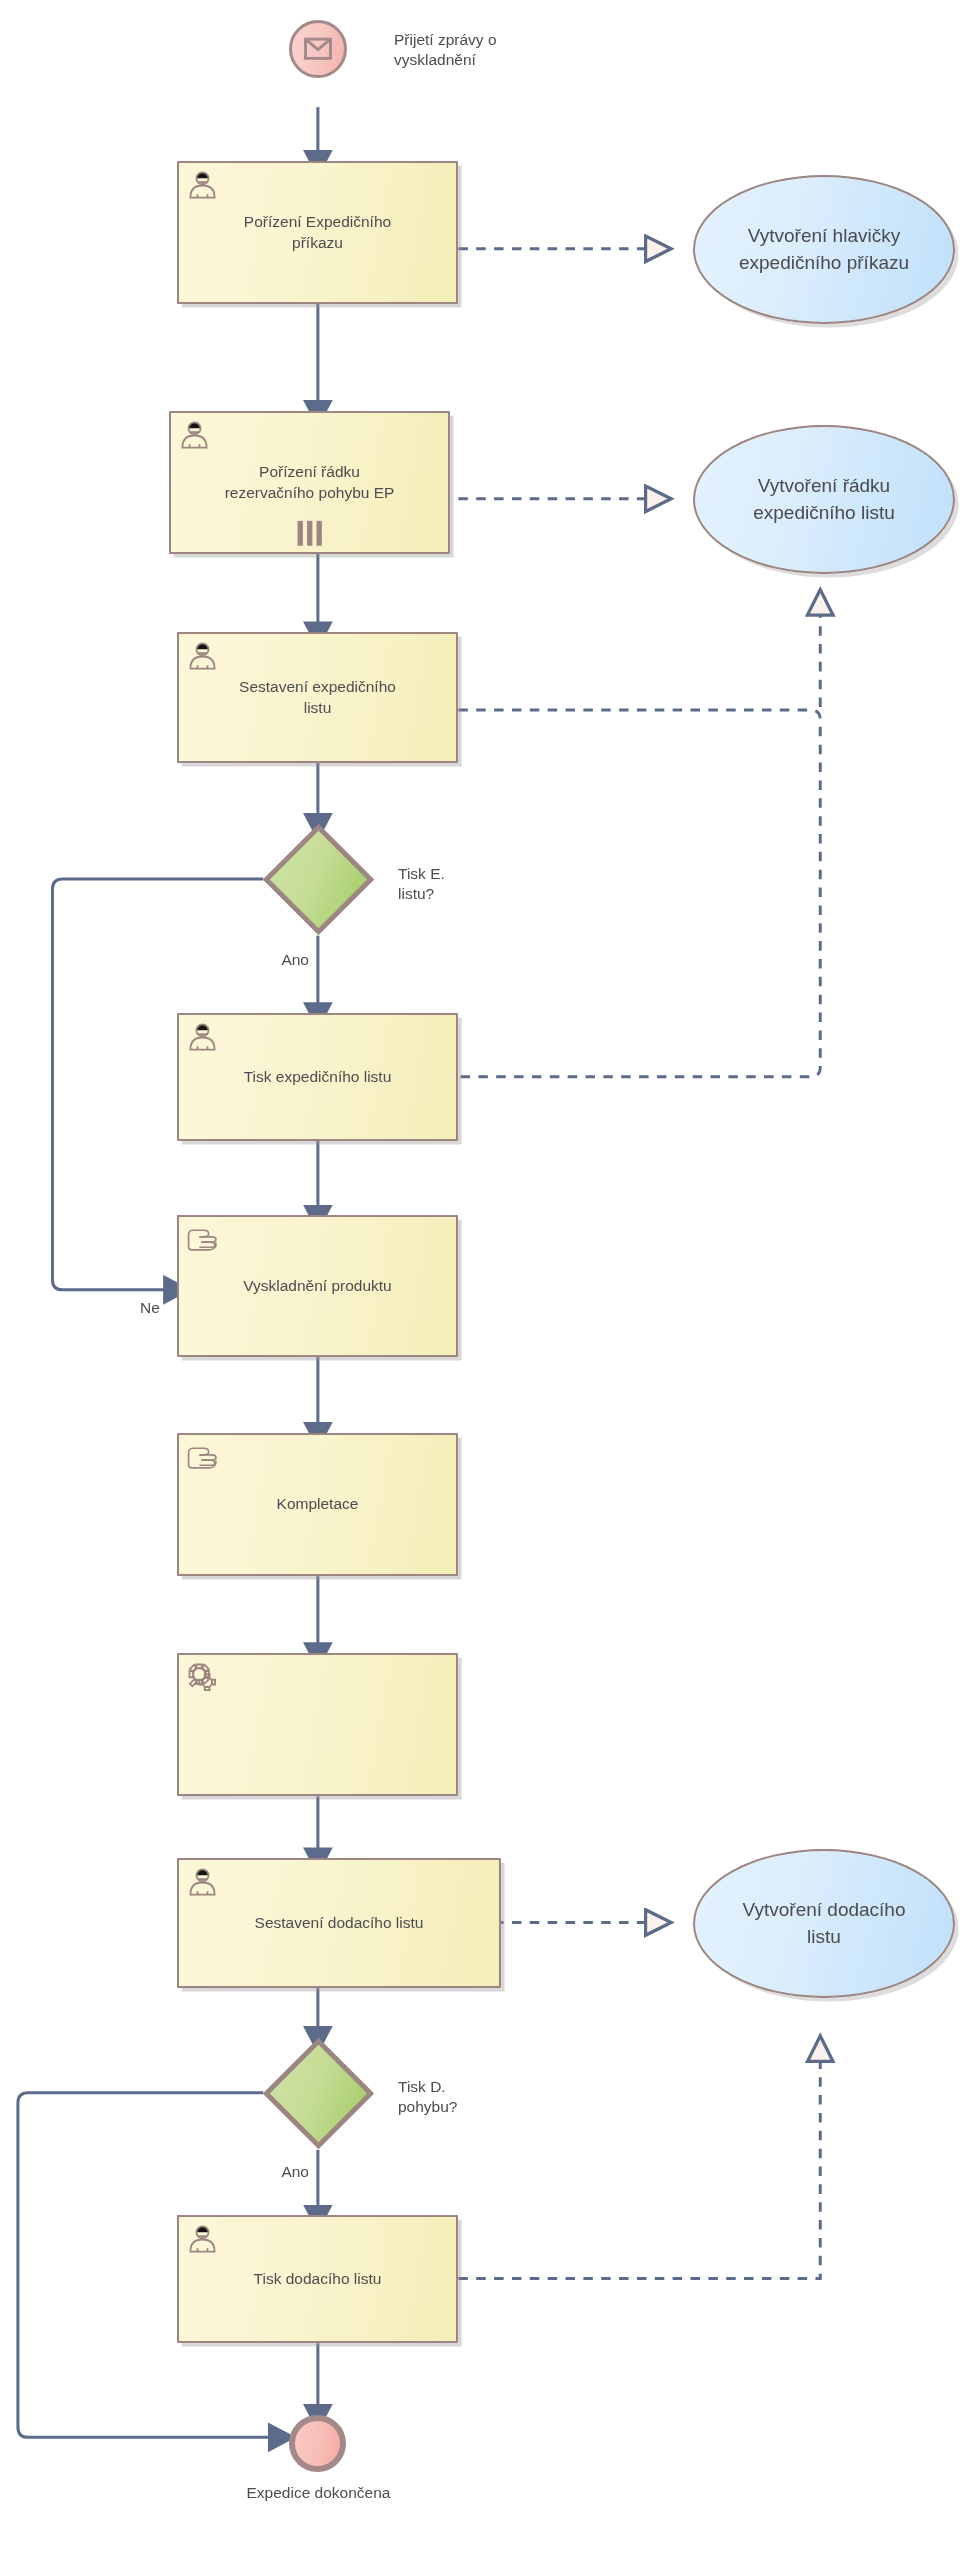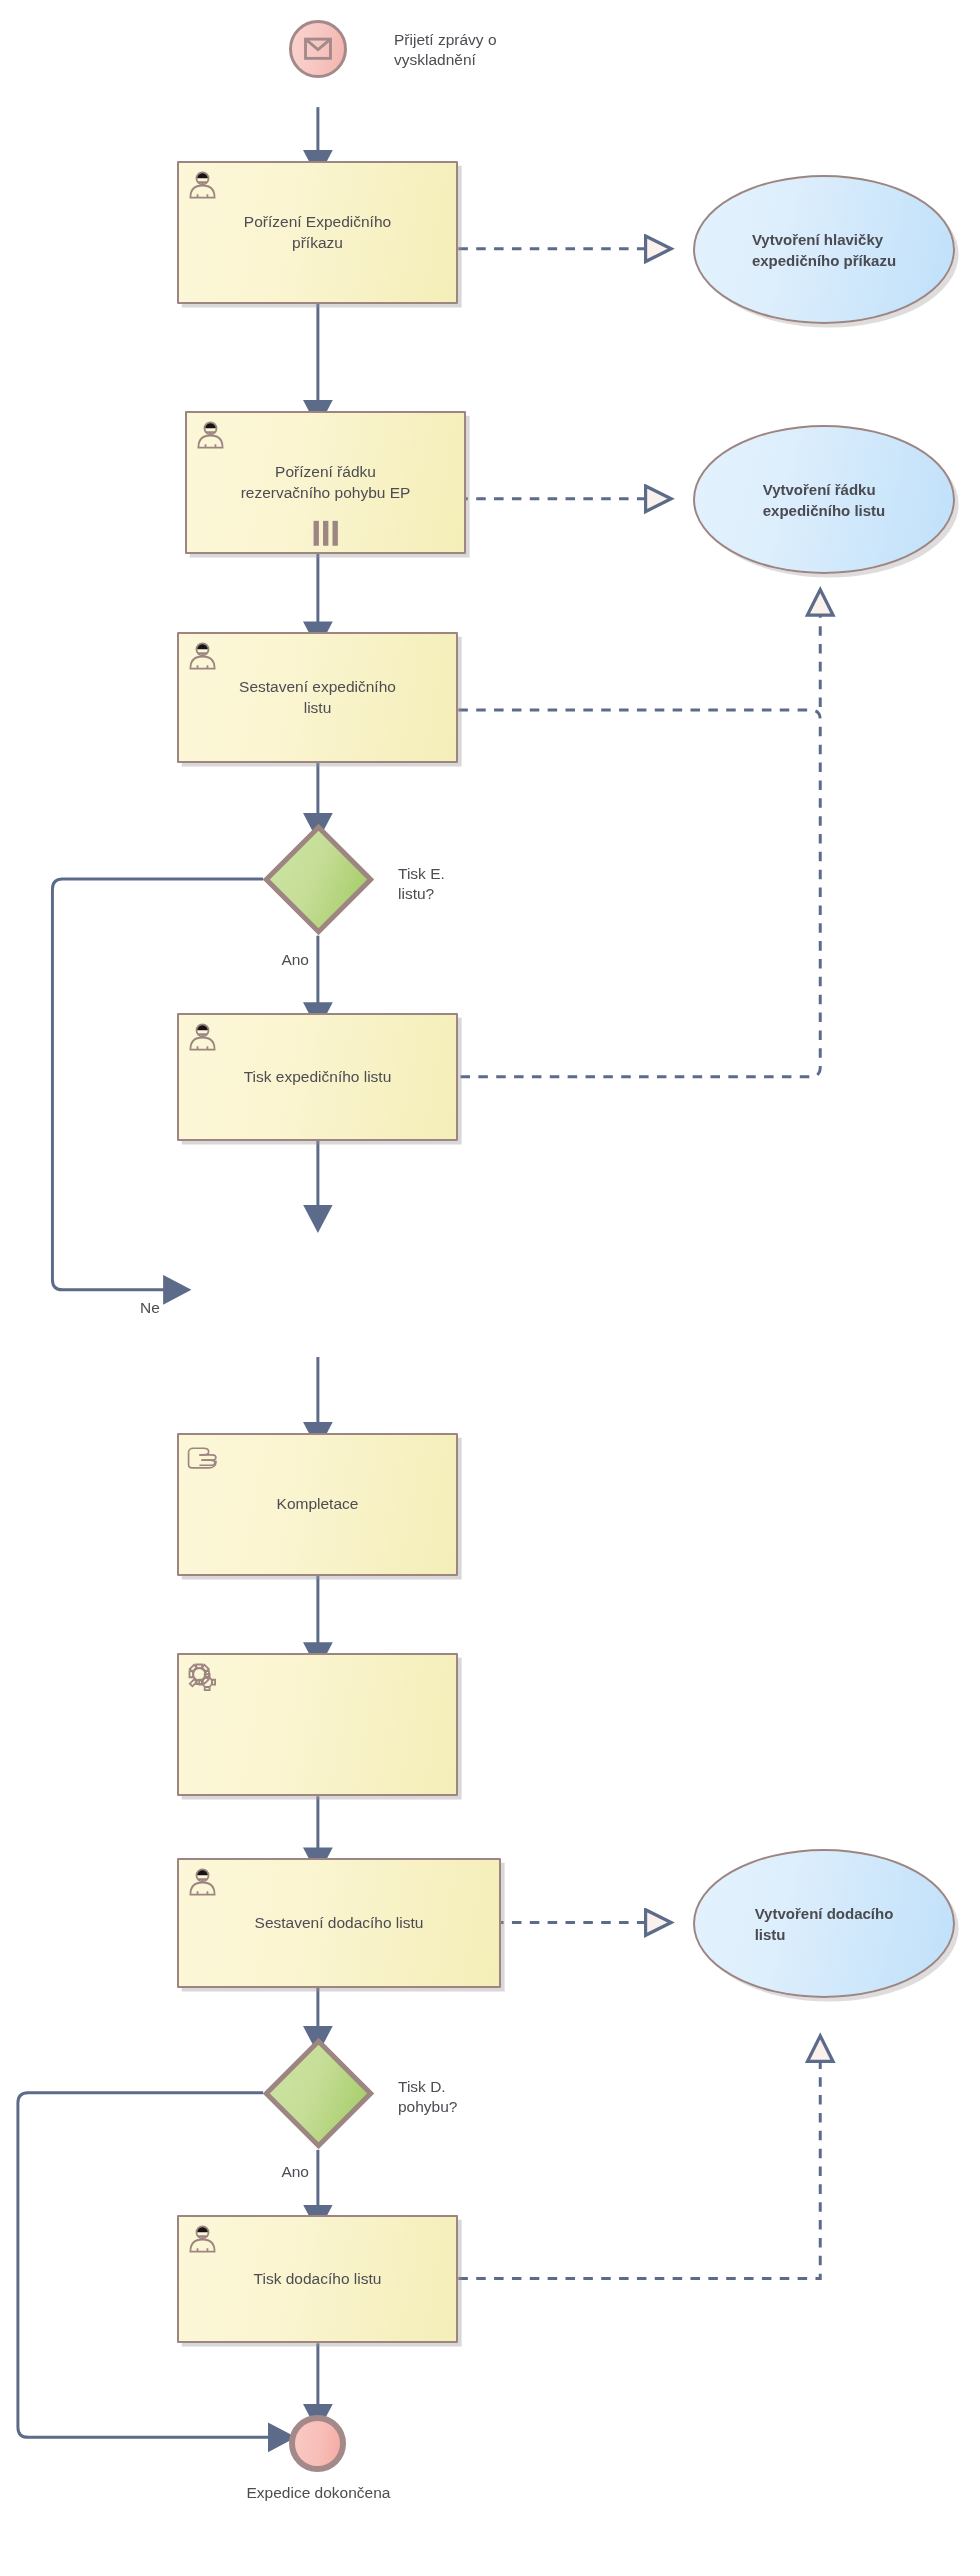--- a/index.html
+++ b/index.html
@@ -46,25 +46,25 @@
 
   
   .annot{
     border:2.4px solid #9d8581;
     border-radius:50%;
     background:linear-gradient(103deg,#e3f2fd 0%,#ddeefc 35%,#bfe0fa 100%);
     box-shadow:4.8px 4.8px 0 -1.2px rgba(155,150,150,.33);
     display:flex;align-items:center;justify-content:center;
   }
   .annot-label{
-    font-weight:bold;
-    font-size:15px;
+    font-weight:normal;
+    font-size:19px;
     line-height:1.4;
     color:#4a4a50;
-    text-align:left;
+    text-align:center;
     padding:0 20px;
     white-space:pre-line;
   }
 
   
   .flabel{
     position:absolute;
     color:#4c4c52;
     font-size:15.5px;
     line-height:1.32;
@@ -147,21 +147,21 @@
     </svg>
     <div class="task-label">Pořízení Expedičního
 příkazu</div>
   </div>
 
   <div class="node annot" style="left:693px;top:175px;width:262px;height:149px;">
     <div class="annot-label">Vytvoření hlavičky
 expedičního příkazu</div>
   </div>
 
-  <div class="node task" style="left:185px;top:411px;width:281px;height:143px;">
+  <div class="node task" style="left:169px;top:411px;width:281px;height:143px;">
     <svg class="task-icon" viewBox="0 0 60 60">
       <path d="M30,6 a11,11 0 0 1 11,11 l-22,0 a11,11 0 0 1 11,-11 z" fill="#151515"></path>
       <circle cx="30" cy="17" r="11" fill="none" stroke="#9d8581" stroke-width="3.2"></circle>
       <path d="M22,24 l16,0 M30,24 l0,6" fill="none" stroke="#9d8581" stroke-width="3.2"></path>
       <path d="M8,52 C8,36 18,30 30,30 C42,30 52,36 52,52 z" fill="none" stroke="#9d8581" stroke-width="3.2"></path>
       <path d="M21,52 l0,-6 M39,52 l0,-6" stroke="#9d8581" stroke-width="3.2"></path>
     </svg>
     <div class="task-label">Pořízení řádku
 rezervačního pohybu EP</div>
     <svg class="task-marker" viewBox="0 0 54 48">
@@ -211,20 +211,29 @@
       <circle cx="30" cy="17" r="11" fill="none" stroke="#9d8581" stroke-width="3.2"></circle>
       <path d="M22,24 l16,0 M30,24 l0,6" fill="none" stroke="#9d8581" stroke-width="3.2"></path>
       <path d="M8,52 C8,36 18,30 30,30 C42,30 52,36 52,52 z" fill="none" stroke="#9d8581" stroke-width="3.2"></path>
       <path d="M21,52 l0,-6 M39,52 l0,-6" stroke="#9d8581" stroke-width="3.2"></path>
     </svg>
     <div class="task-label">Tisk expedičního listu</div>
   </div>
 
   <div class="flabel" style="left:132px;top:1253px;width:36px;text-align:center;margin-top:45px;">Ne</div>
 
+  <div class="node task" style="left:177px;top:1215px;width:281px;height:142px;">
+    <svg class="task-icon" viewBox="0 0 64 52">
+      <path d="M5,16 L5,40 C5,44 8,46 12,46 L44,46 C52,46 58,42 58,36 L58,32" fill="none" stroke="#9d8581" stroke-width="3.2"></path>
+      <path d="M5,16 C5,11 9,8 14,8 L34,8 C40,8 44,11 44,15 C44,19 40,21 34,21 L26,21" fill="none" stroke="#9d8581" stroke-width="3.2"></path>
+      <path d="M26,21 L50,21 C55,21 58,23 58,26 C58,29 55,31 50,31 L30,31" fill="none" stroke="#9d8581" stroke-width="3.2"></path>
+      <path d="M30,31 L48,31 C53,31 56,33 56,36 C56,39 53,41 48,41 L26,41" fill="none" stroke="#9d8581" stroke-width="3.2"></path>
+    </svg>
+    <div class="task-label">Vyskladnění produktu</div>
+  </div>
 
   <div class="node task" style="left:177px;top:1433px;width:281px;height:143px;">
     <svg class="task-icon" viewBox="0 0 64 52">
       <path d="M5,16 L5,40 C5,44 8,46 12,46 L44,46 C52,46 58,42 58,36 L58,32" fill="none" stroke="#9d8581" stroke-width="3.2"></path>
       <path d="M5,16 C5,11 9,8 14,8 L34,8 C40,8 44,11 44,15 C44,19 40,21 34,21 L26,21" fill="none" stroke="#9d8581" stroke-width="3.2"></path>
       <path d="M26,21 L50,21 C55,21 58,23 58,26 C58,29 55,31 50,31 L30,31" fill="none" stroke="#9d8581" stroke-width="3.2"></path>
       <path d="M30,31 L48,31 C53,31 56,33 56,36 C56,39 53,41 48,41 L26,41" fill="none" stroke="#9d8581" stroke-width="3.2"></path>
     </svg>
     <div class="task-label">Kompletace</div>
   </div>

